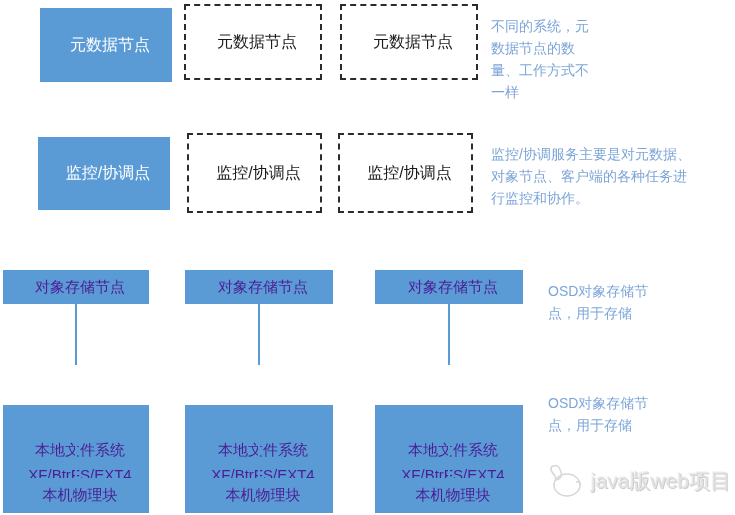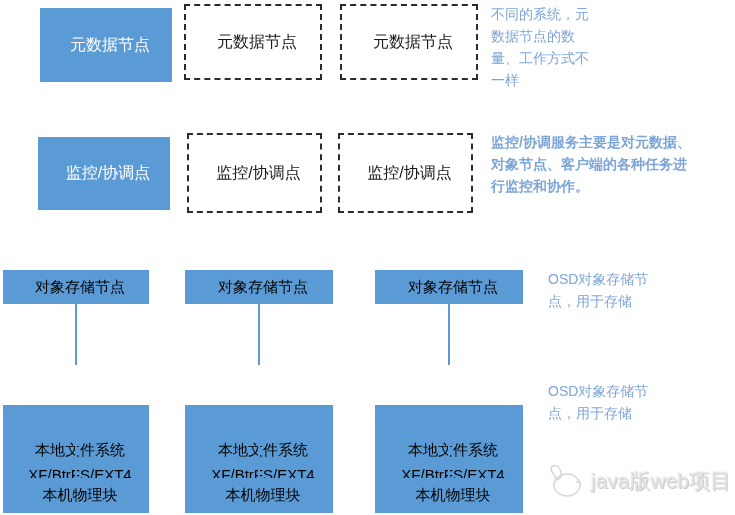--- a/index.html
+++ b/index.html
@@ -6,24 +6,25 @@
   #canvas{
     position:relative;width:735px;height:515px;background:#ffffff;
     font-family:"Liberation Sans","DejaVu Sans",sans-serif;overflow:hidden;
   }
   .box{
     position:absolute;display:flex;align-items:center;justify-content:center;
     box-sizing:border-box;text-align:center;padding-left:8px;
   }
   .solid{background:#5B9BD5;color:#ffffff;font-size:16px;}
   .dashed{background:#ffffff;border:2px dashed #2b2b2b;color:#1a1a1a;font-size:16px;}
-  .small-solid{background:#5B9BD5;color:#000000;font-size:15px;}
+  .small-solid{background:#5B9BD5;color:#4c1d95;font-size:15px;}
   .note{
     position:absolute;color:#7CA5D8;font-size:14px;line-height:22px;
     white-space:pre-line;
+    margin-top:12px;
   }
   .connector{position:absolute;width:2px;background:#5B9BD5;}
   .pre{white-space:pre-line;line-height:25px;margin-top:40px;}
   #watermark{
     position:absolute;left:543px;top:462px;display:flex;align-items:center;
     color:#e2e2e2;font-size:21px;
     text-shadow:1px 1px 0 #cccccc, -1px -1px 0 #f5f5f5;
   }
   #watermark svg{margin-right:6px;}
 </style>
@@ -48,21 +49,21 @@
 
   <div class="box solid" style="left:38px;top:137px;width:132px;height:73px;">
     <span>监控/协调点</span>
   </div>
   <div class="box dashed" style="left:187px;top:133px;width:135px;height:80px;">
     <span>监控/协调点</span>
   </div>
   <div class="box dashed" style="left:338px;top:133px;width:135px;height:80px;">
     <span>监控/协调点</span>
   </div>
-  <div class="note" style="left:491px;top:131px;width:235px;font-weight:bold;">监控/协调服务主要是对元数据、
+  <div class="note" style="left:491px;top:131px;width:235px;">监控/协调服务主要是对元数据、
 对象节点、客户端的各种任务进
 行监控和协作。</div>
 
   <div class="box small-solid" style="left:3px;top:270px;width:146px;height:34px;">
     <span>对象存储节点</span>
   </div>
   <div class="connector" style="left:75px;top:304px;height:61px;"></div>
   <div class="box small-solid pre" style="left:3px;top:365px;width:146px;height:73px;">
     <span class="pre">本地文件系统
 XF/BtrFS/EXT4</span>

